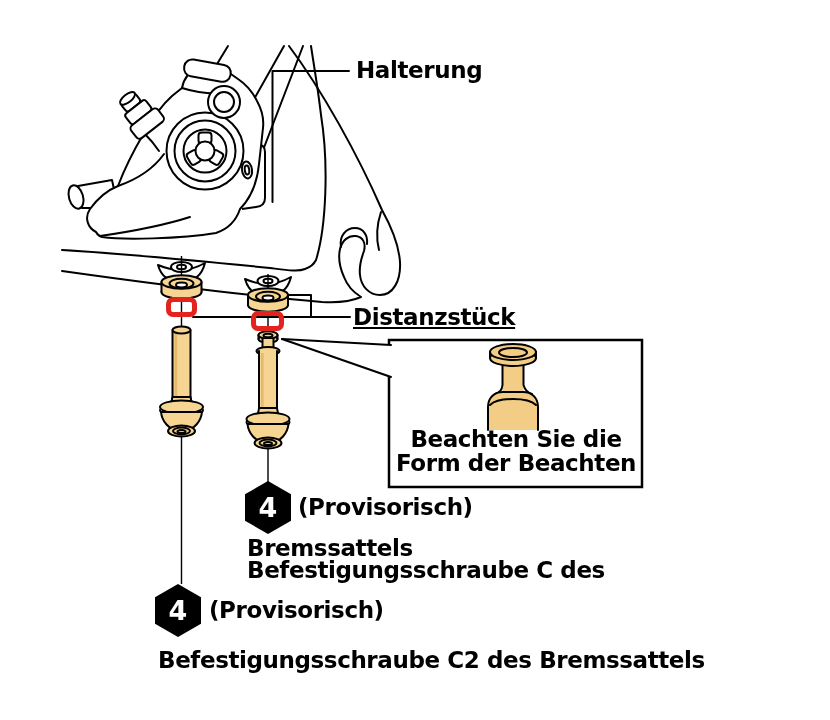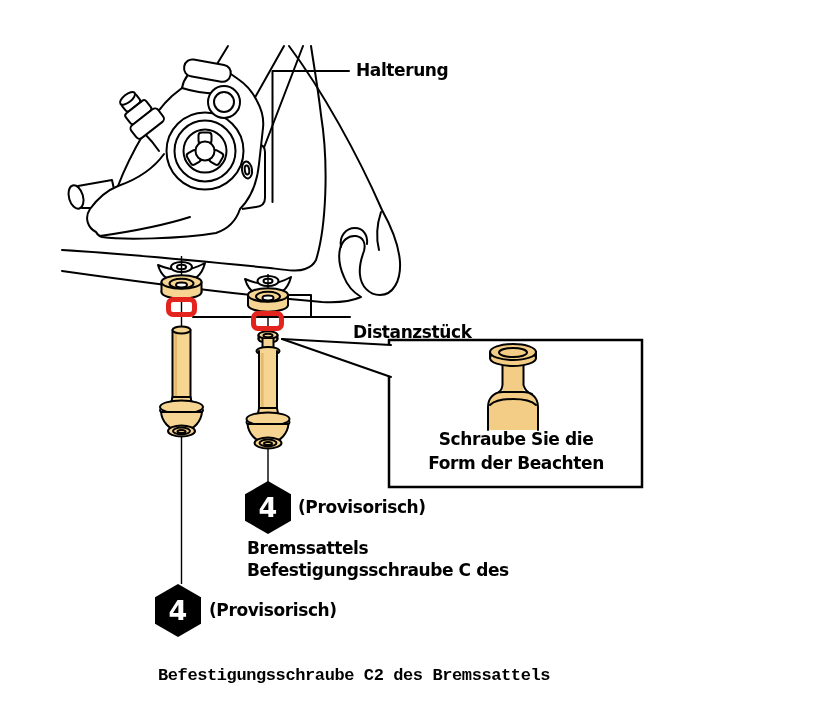--- a/index.html
+++ b/index.html
@@ -9,28 +9,28 @@
   }
   .stage svg { position:absolute; left:0; top:0; }
   
   .ln  { fill:none; stroke:#000; stroke-width:2; stroke-linecap:round; stroke-linejoin:round; }
   .wf  { fill:#fff; stroke:#000; stroke-width:2; stroke-linejoin:round; }
   .tan { fill:#F6D492; stroke:#000; stroke-width:2; stroke-linejoin:round; }
   .tan2{ fill:#F3CC86; stroke:#000; stroke-width:2; stroke-linejoin:round; }
   .tanf{ fill:#F6D492; stroke:none; }
   .thin{ fill:none; stroke:#000; stroke-width:1.4; }
   
-  .txt { position:absolute; color:#000; font-size:17px; font-weight:600; letter-spacing:-0.4px; white-space:nowrap; line-height:22px; }
+  .txt { position:absolute; color:#000; font-size:23px; font-weight:600; letter-spacing:-0.4px; white-space:nowrap; line-height:22px; }
   .halterung-label   { left:356px; top:59px; }
-  .distanz-label     { left:353px; top:321px; }
+  .distanz-label     { left:353px; top:306px;text-decoration:underline; }
   .callout-text      { left:390px; top:427px; width:252px; text-align:center; line-height:24px; white-space:normal; }
   .note-c            { left:298px; top:496px; }
   .note-c2           { left:209px; top:599px; }
   .name-c            { left:247px; top:537px; }
-  .name-c2           { left:158px; top:665px;font-family:Liberation Mono, monospace; }
+  .name-c2           { left:158px; top:649px; }
   
   .spacer-highlight {
     position:absolute; box-sizing:border-box; border:5px solid #E2231E; border-radius:7px; background:transparent;
   }
   .hl-left  { left:166px; top:297px; width:31px; height:20px; }
   .hl-right { left:251px; top:311px; width:33px; height:20px; }
   
   .badge {
     position:absolute; width:46px; height:53px; background:#000; color:#fff;
     clip-path:polygon(50% 0%,100% 25%,100% 75%,50% 100%,0% 75%,0% 25%);
@@ -188,21 +188,21 @@
     </g>
   </svg>
 
   <div class="spacer-highlight hl-left"></div>
   <div class="spacer-highlight hl-right"></div>
 
   <div class="txt halterung-label">Halterung</div>
   <div class="txt distanz-label">Distanzstück</div>
 
   <div class="txt callout-text">
-    <div>Schraube Sie die</div>
+    <div>Beachten Sie die</div>
     <div>Form der Beachten</div>
   </div>
 
   <div class="badge badge-c">
     <span>4</span>
   </div>
   <div class="txt note-c">(Provisorisch)</div>
   <div class="txt name-c">
     <div>Bremssattels</div>
     <div>Befestigungsschraube C des</div>

